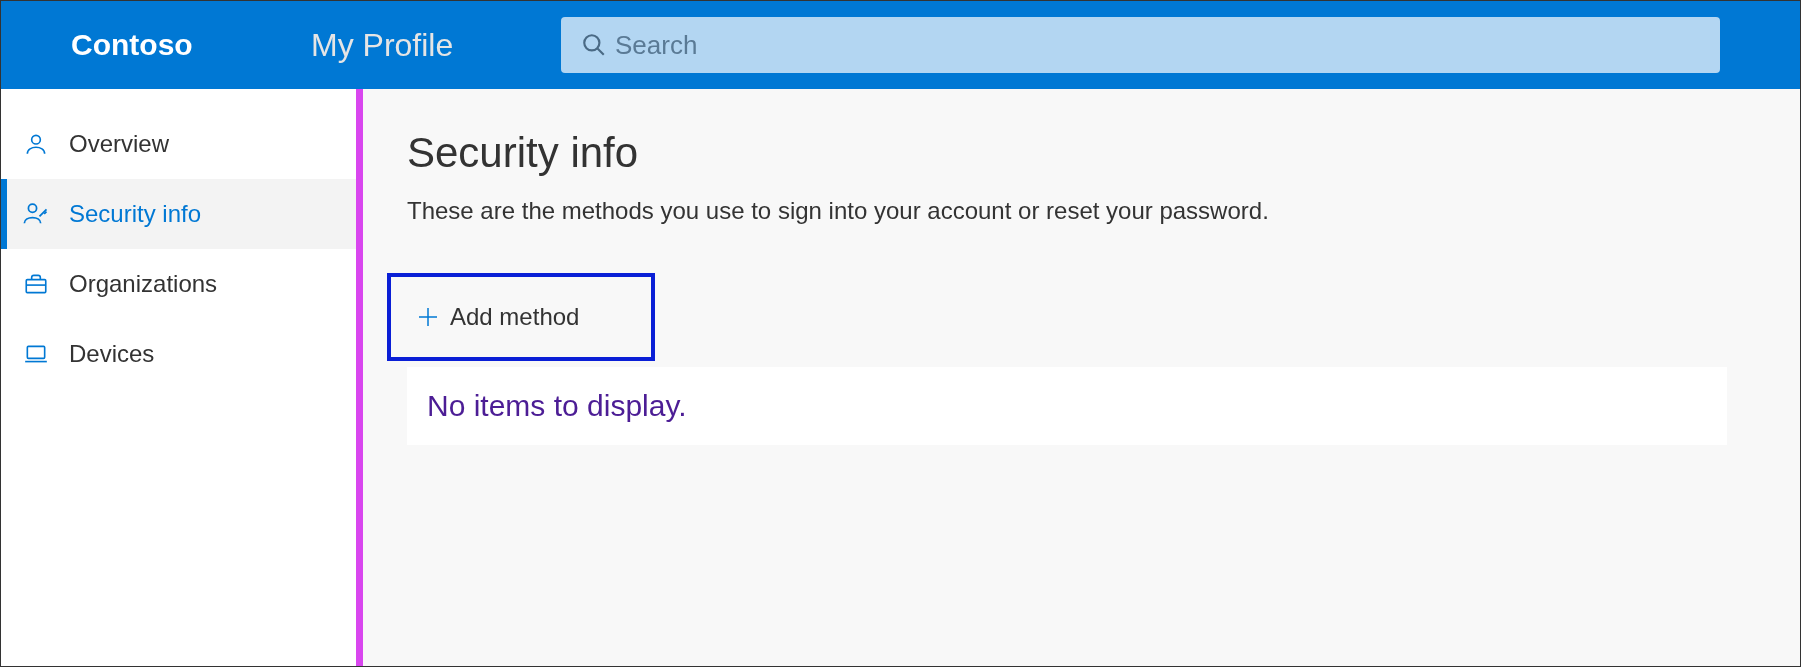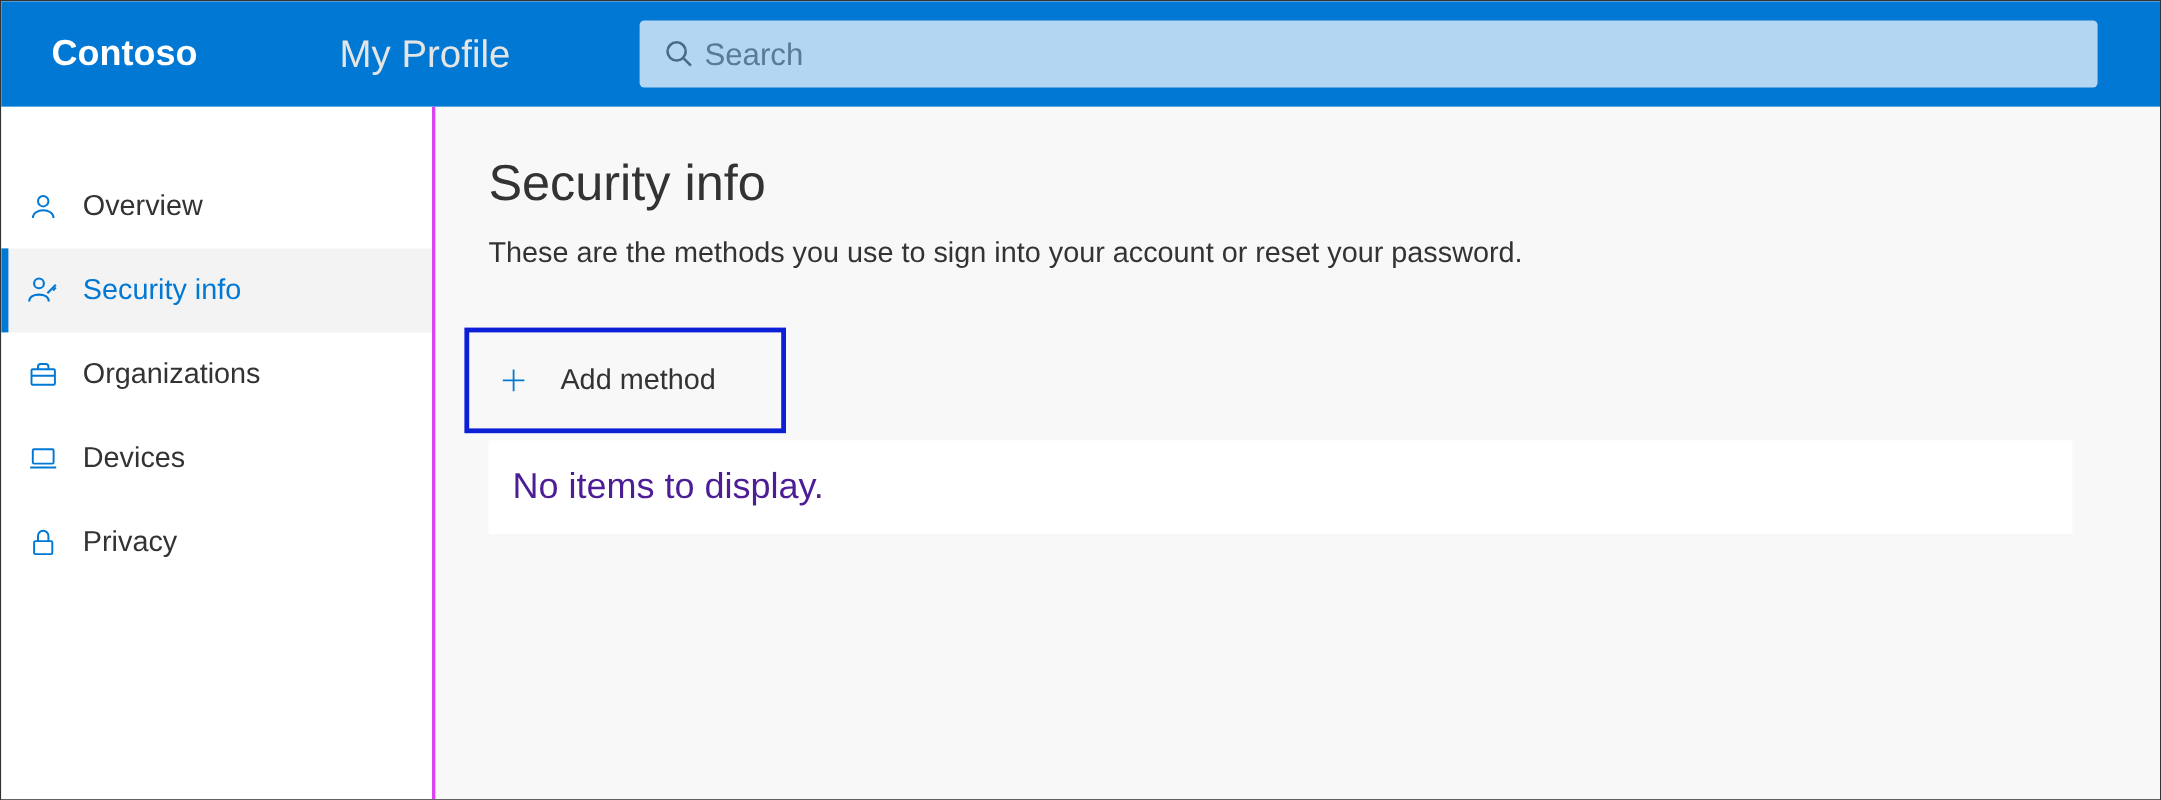--- a/index.html
+++ b/index.html
@@ -13,21 +13,21 @@
       height: 667px;
       border: 1px solid #333;
       overflow: hidden;
       background: #f8f8f8;
     }
     .header {
       background: #0078d4;
       height: 88px;
       display: flex;
       align-items: center;
-      padding: 0 42px;
+      padding: 0 70px;
       gap: 40px;
     }
     .brand {
       color: #fff;
       font-size: 30px;
       font-weight: 600;
       min-width: 200px;
     }
     .section {
       color: #e5e5e5;
@@ -65,22 +65,22 @@
     .search-input::placeholder {
       color: #5a7a95;
     }
     .body {
       display: flex;
       height: calc(100% - 88px);
     }
     .sidebar {
       width: 362px;
       background: #fff;
-      border-right: 3px solid #d946ef;
-      padding-top: 48px;
+      border-right: 7px solid #d946ef;
+      padding-top: 20px;
     }
     .sidebar-item {
       display: flex;
       align-items: center;
       gap: 18px;
       padding: 20px 18px 20px 14px;
       font-size: 24px;
       color: #333;
       border-left: 6px solid transparent;
       cursor: pointer;
@@ -117,21 +117,21 @@
       margin-bottom: 48px;
     }
     .add-method-wrapper {
       border: 4px solid #0a1fd6;
       display: inline-block;
       margin-left: -20px;
     }
     .add-method {
       display: flex;
       align-items: center;
-      gap: 26px;
+      gap: 9px;
       padding: 26px 24px;
       font-size: 24px;
       color: #333;
       cursor: pointer;
       width: 260px;
     }
     .plus-icon {
       width: 26px;
       height: 26px;
       display: flex;
@@ -205,29 +205,20 @@
     <div class="sidebar-item">
       <span class="icon">
         <svg width="26" height="26" viewBox="0 0 24 24" fill="none" stroke="#0078d4" stroke-width="1.5">
           <rect x="4" y="5" width="16" height="11" rx="1"></rect>
           <line x1="2" y1="19" x2="22" y2="19"></line>
         </svg>
       </span>
       <span>Devices</span>
     </div>
 
-    <div class="sidebar-item">
-      <span class="icon">
-        <svg width="26" height="26" viewBox="0 0 24 24" fill="none" stroke="#0078d4" stroke-width="1.5">
-          <rect x="5" y="11" width="14" height="10" rx="1"></rect>
-          <path d="M8 11V7a4 4 0 0 1 8 0v4"></path>
-        </svg>
-      </span>
-      <span>Privacy</span>
-    </div>
 
   </div>
 
   <div class="main">
     <h1 class="page-title">Security info</h1>
     <p class="page-subtitle">These are the methods you use to sign into your account or reset your password.</p>
 
     <div class="add-method-wrapper">
       <div class="add-method">
         <span class="plus-icon">

